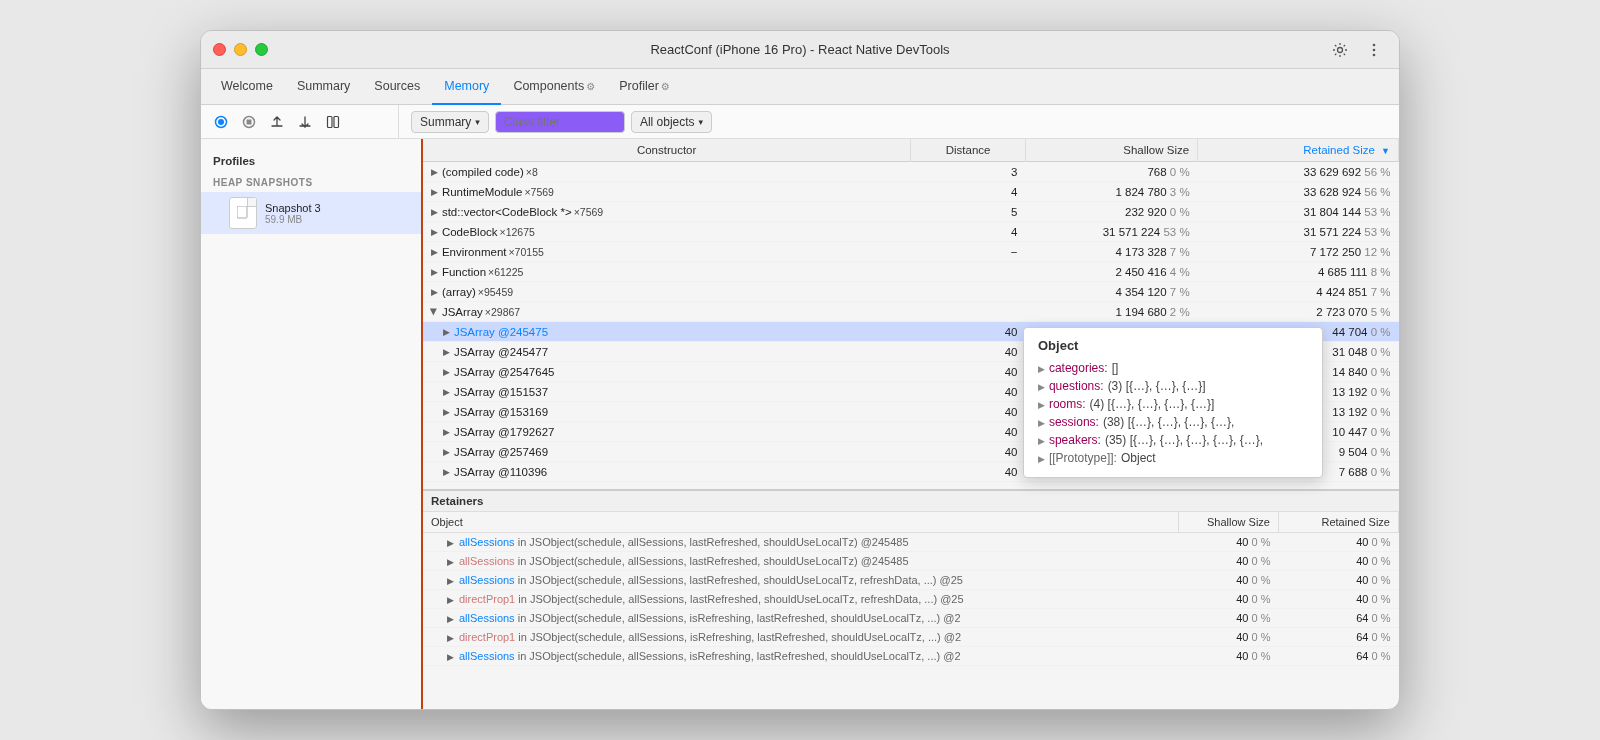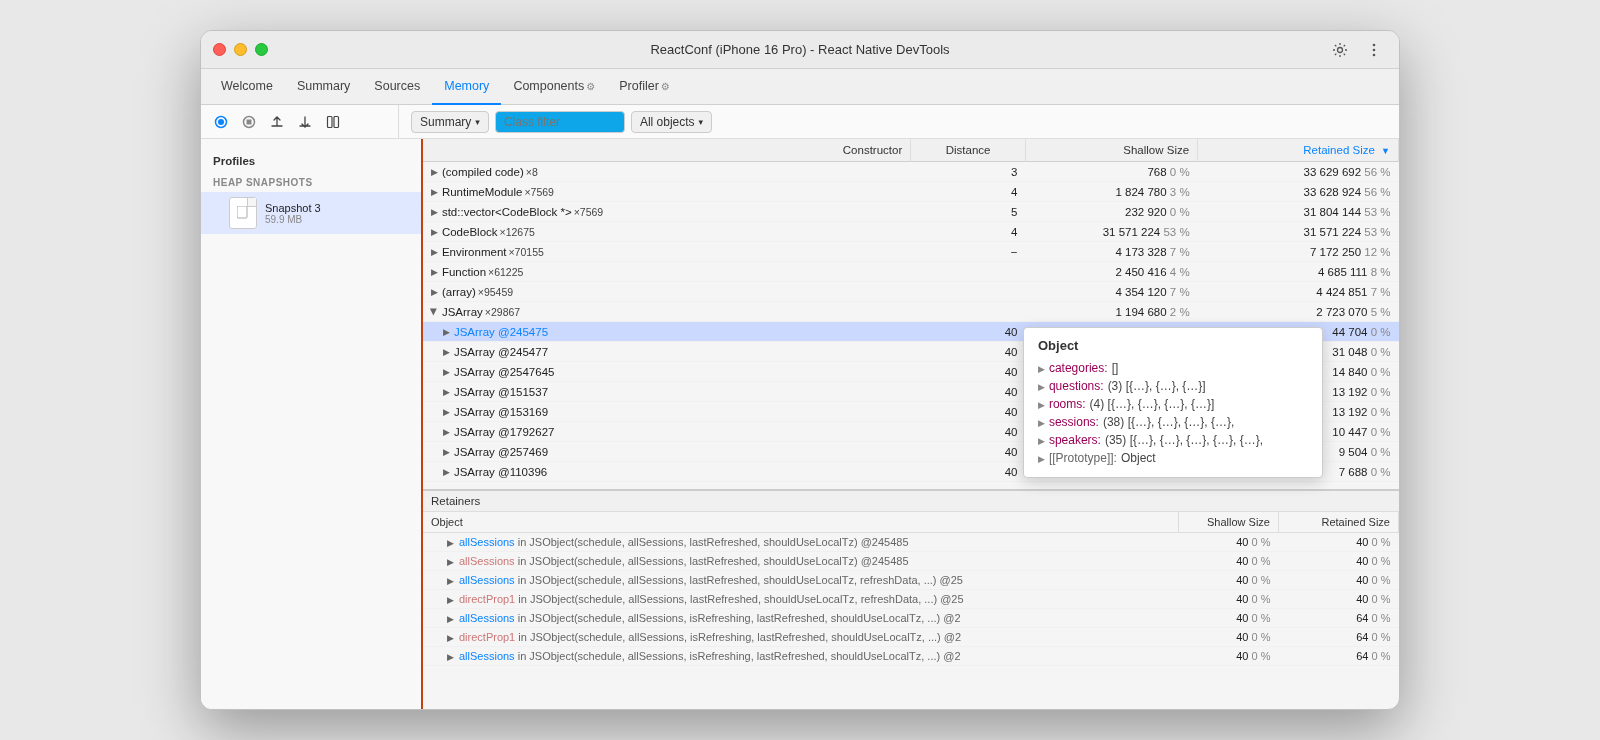--- a/index.html
+++ b/index.html
@@ -149,21 +149,21 @@
       font-size: 12px;
       color: #333;
       background: #f0f0f0;
       border: 1px solid #ccc;
     }
     .filter-input {
       padding: 3px 8px;
       border: 1px solid #ccc;
       border-radius: 4px;
       font-size: 12px;
-      background: #0ea5e9;
+      background: #8b5cf6;
       width: 130px;
       outline: none;
     }
     .content-area {
       display: flex;
       flex: 1;
       overflow: hidden;
     }
     .sidebar {
       width: 222px;
@@ -237,21 +237,21 @@
     }
     thead tr {
       background: #f0f0f0;
       border-bottom: 1px solid #d0d0d0;
       position: sticky;
       top: 0;
       z-index: 5;
     }
     thead th {
       padding: 5px 8px;
-      text-align: right;
+      text-align: center;
       font-weight: 500;
       color: #333;
       border-right: 1px solid #ddd;
       white-space: nowrap;
       cursor: pointer;
       user-select: none;
     }
     thead th.sorted { color: #0a84ff; }
     thead th .sort-arrow { margin-left: 3px; font-size: 9px; }
     th.constructor-col { width: 50%; }
@@ -290,21 +290,21 @@
       border-top: 2px solid #ccc;
       height: 220px;
       overflow: hidden;
       display: flex;
       flex-direction: column;
       flex-shrink: 0;
     }
     .retainers-header {
       background: #f0f0f0;
       padding: 4px 8px;
-      font-weight: 400;
+      font-weight: 700;
       font-size: 11.5px;
       color: #333;
       border-bottom: 1px solid #ddd;
       flex-shrink: 0;
     }
     .retainers-table-wrap {
       flex: 1;
       overflow-y: auto;
     }
     .retainers-table {

